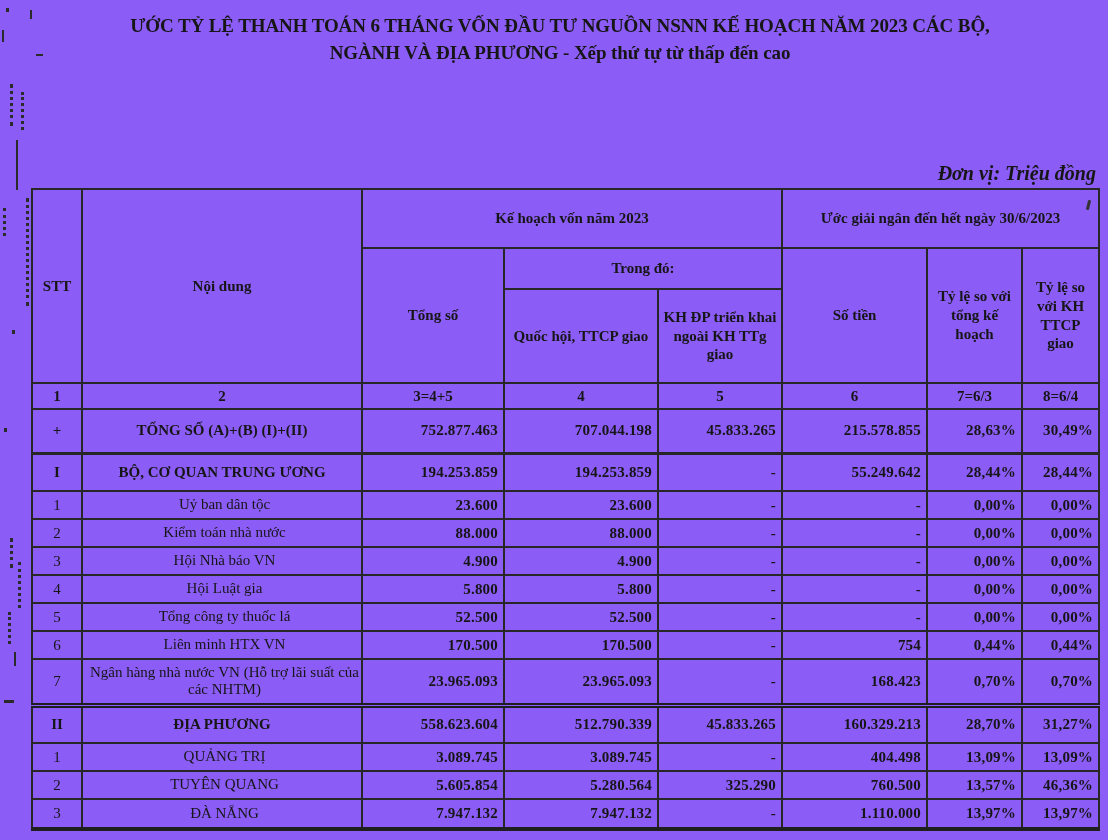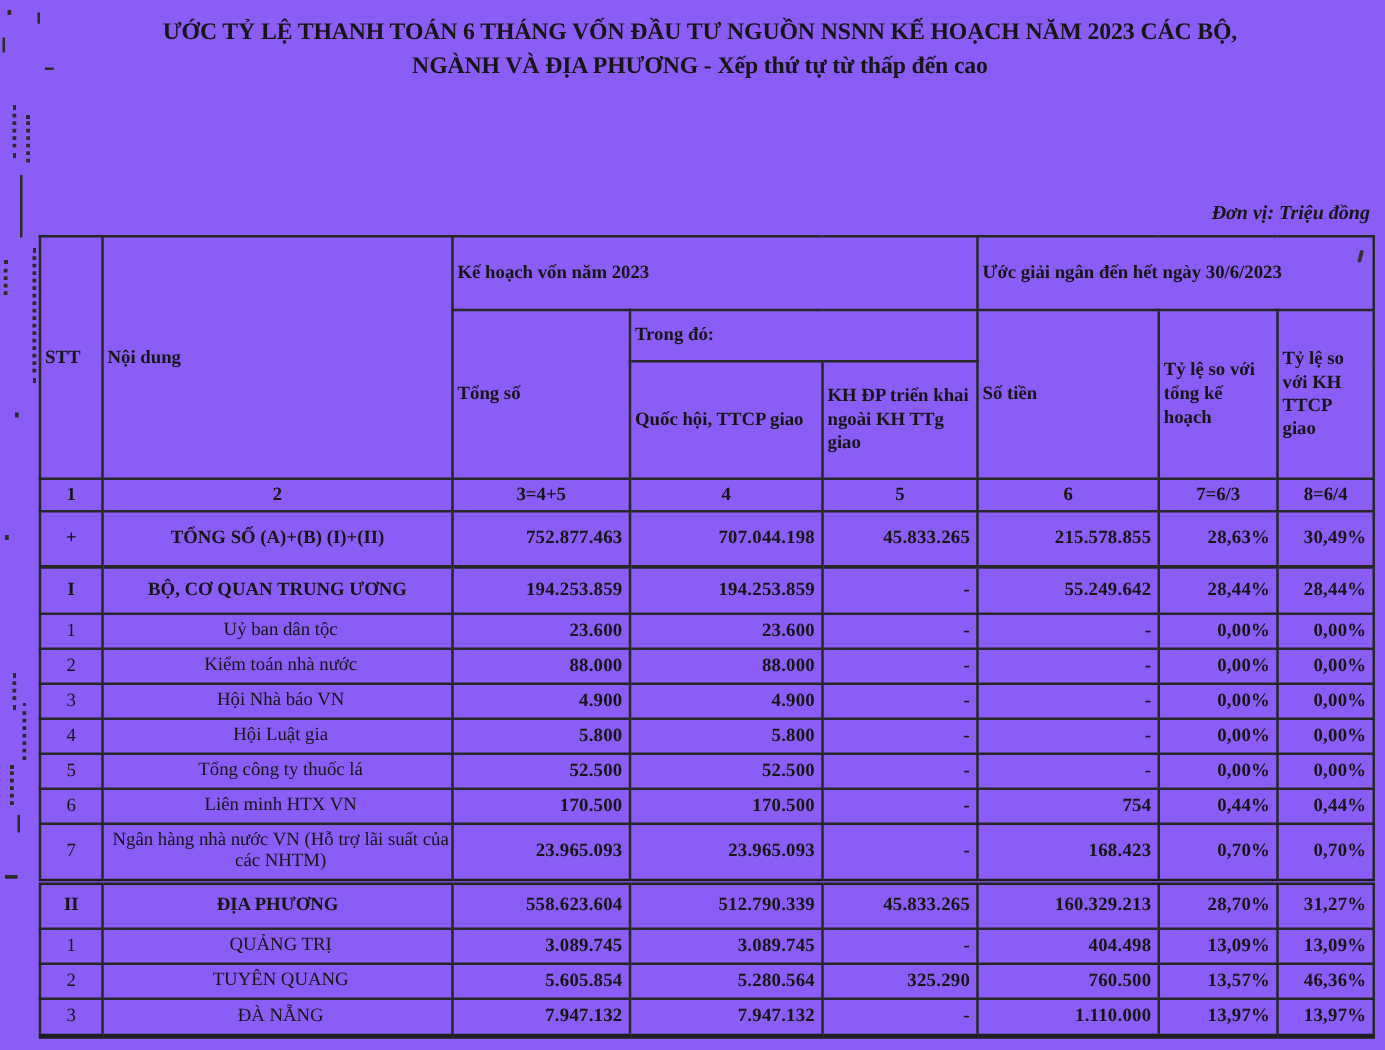--- a/index.html
+++ b/index.html
@@ -31,37 +31,37 @@
     white-space: nowrap;
   }
   .subtitle .gap-a { display: inline-block; width: 34px; }
   .subtitle .gap-b { display: inline-block; width: 16px; }
   .subtitle .hand {
     font-size: 22px; font-weight: bold; letter-spacing: 1px;
     position: relative; top: 1px;
   }
   .unit-label {
     position: absolute; top: 162px; right: 12px;
-    font-style: italic; font-weight: bold; font-size: 16px;
+    font-style: italic; font-weight: bold; font-size: 20px;
   }
 
   
   table.doc {
     position: absolute; left: 31px; top: 188px;
     width: 1067px; table-layout: fixed;
     border-collapse: collapse;
     font-size: 15px;
   }
   table.doc th, table.doc td {
     border: 2px solid #272727;
     vertical-align: middle;
     overflow: hidden;
   }
   table.doc { border: 2.5px solid #1f1f1f; }
-  thead th { font-weight: bold; text-align: left; line-height: 1.25; padding: 2px 3px; }
+  thead th { font-weight: bold; text-align: center; line-height: 1.25; padding: 2px 3px; }
   .colnum-row td { text-align: center; font-weight: bold; border-bottom-width: 3px; height: 26px; }
   td.stt { text-align: center; }
   td.lbl { text-align: center; padding-left: 5px; line-height: 1.15; }
   td.lbl.center { padding-left: 0; font-weight: bold; }
   td.num { text-align: right; padding-right: 5px; font-weight: bold; letter-spacing: 0.2px; }
   tr.row-total td { border-bottom-width: 3px; }
   tr.row-total td.stt, tr.row-section td.stt { font-weight: bold; }
   tr.row-sec2 td { border-top: 5px double #1f1f1f; margin-top: 23px; }
   tbody tr:last-child td { border-bottom: 4px solid #1f1f1f; }
   

